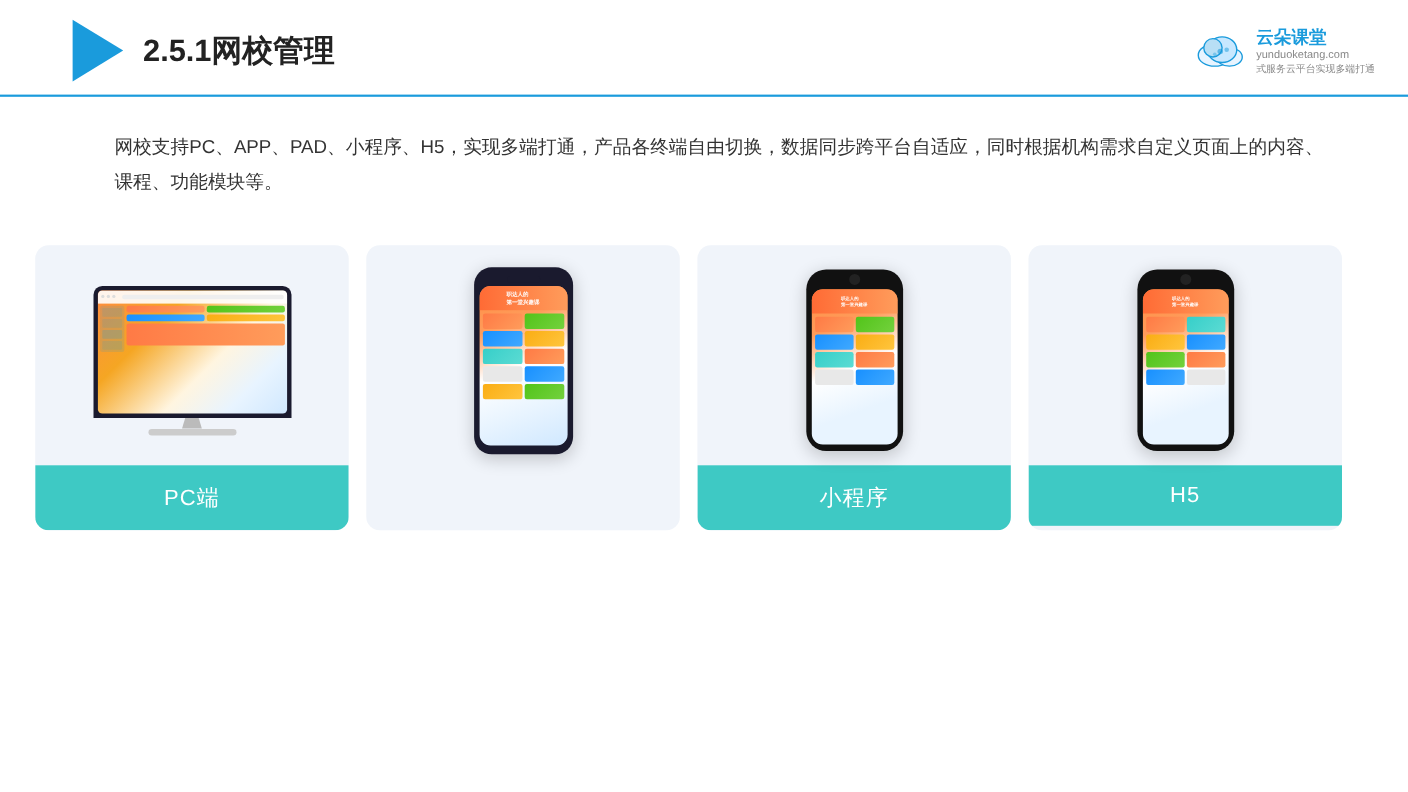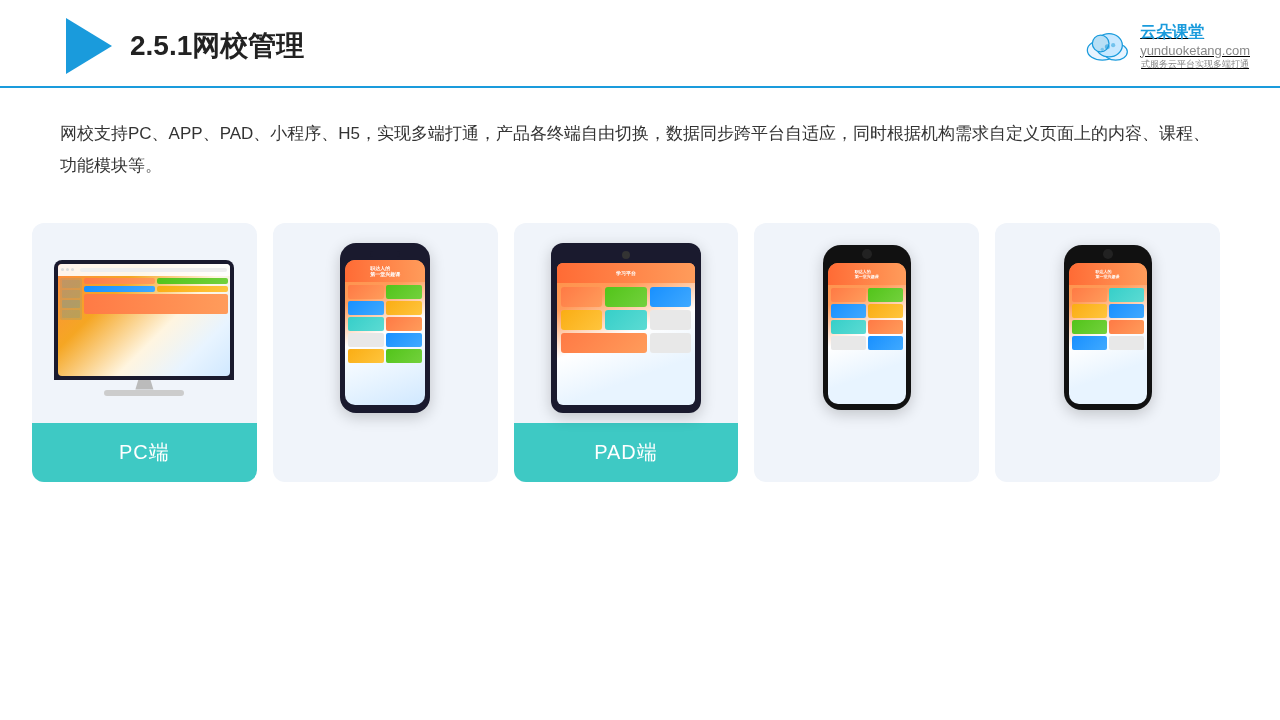--- a/index.html
+++ b/index.html
@@ -34,55 +34,55 @@
     }
     .page-title {
       font-size: 28px;
       font-weight: 600;
       color: #222;
     }
     .header-right {
       display: flex;
       align-items: flex-end;
       gap: 8px;
-      text-decoration: underline;
     }
     .brand-logo {
       display: flex;
       align-items: center;
       gap: 6px;
     }
     .cloud-icon {
       width: 50px;
       height: 36px;
     }
     .brand-name {
       font-size: 16px;
       color: #1a9bdc;
       font-weight: bold;
       display: block;
     }
     .brand-url {
-      font-size: 13px;
+      font-size: 10px;
       color: #888;
       display: block;
     }
     .brand-tagline {
       font-size: 9px;
       color: #888;
       display: block;
       text-align: center;
     }
 
     
     .description {
       padding: 30px 60px 20px 60px;
       font-size: 17px;
       color: #333;
       line-height: 1.9;
+      margin-left: 44px;
     }
 
     
     .cards-container {
       display: flex;
       gap: 16px;
       padding: 20px 60px 30px 32px;
       justify-content: center;
     }
 
@@ -411,41 +411,20 @@
             <div class="phone-row">
               <div class="phone-block pb-yellow"></div>
               <div class="phone-block pb-green"></div>
             </div>
           </div>
         </div>
       </div>
     </div>
   </div>
 
-  <div class="card">
-    <div class="card-image-area">
-      <div class="tablet-mockup">
-        <div class="tablet-btn"></div>
-        <div class="tablet-screen">
-          <div class="tablet-screen-header">学习平台</div>
-          <div class="tablet-screen-body">
-            <div class="tablet-block" style="background:linear-gradient(135deg,#ff7a45,#ff9c5b);"></div>
-            <div class="tablet-block" style="background:linear-gradient(135deg,#52c41a,#73d13d);"></div>
-            <div class="tablet-block" style="background:linear-gradient(135deg,#1890ff,#40a9ff);"></div>
-            <div class="tablet-block" style="background:linear-gradient(135deg,#faad14,#ffc53d);"></div>
-            <div class="tablet-block" style="background:linear-gradient(135deg,#36cfc9,#5cdbd3);"></div>
-            <div class="tablet-block" style="background:#e8e8e8;"></div>
-            <div class="tablet-block" style="background:linear-gradient(135deg,#ff7a45,#ff9c5b);grid-column:span 2;"></div>
-            <div class="tablet-block" style="background:#e8e8e8;"></div>
-          </div>
-        </div>
-      </div>
-    </div>
-    <div class="card-label">PAD端</div>
-  </div>
 
   <div class="card">
     <div class="card-image-area">
       <div class="mini-phone">
         <div class="mini-phone-camera"></div>
         <div class="mini-phone-screen">
           <div class="phone-screen-header" style="font-size:4px;">职达人的<br>第一堂兴趣课</div>
           <div class="phone-screen-body">
             <div class="phone-row">
               <div class="phone-block pb-orange"></div>
@@ -460,20 +439,21 @@
               <div class="phone-block pb-orange"></div>
             </div>
             <div class="phone-row">
               <div class="phone-block pb-gray"></div>
               <div class="phone-block pb-blue"></div>
             </div>
           </div>
         </div>
       </div>
     </div>
+    <div class="card-label">小程序</div>
   </div>
 
   <div class="card">
     <div class="card-image-area">
       <div class="mini-phone">
         <div class="mini-phone-camera"></div>
         <div class="mini-phone-screen">
           <div class="phone-screen-header" style="font-size:4px;">职达人的<br>第一堂兴趣课</div>
           <div class="phone-screen-body">
             <div class="phone-row">
@@ -489,15 +469,16 @@
               <div class="phone-block pb-orange"></div>
             </div>
             <div class="phone-row">
               <div class="phone-block pb-blue"></div>
               <div class="phone-block pb-gray"></div>
             </div>
           </div>
         </div>
       </div>
     </div>
+    <div class="card-label">H5</div>
   </div>
 
 </div>
 
 </body></html>

